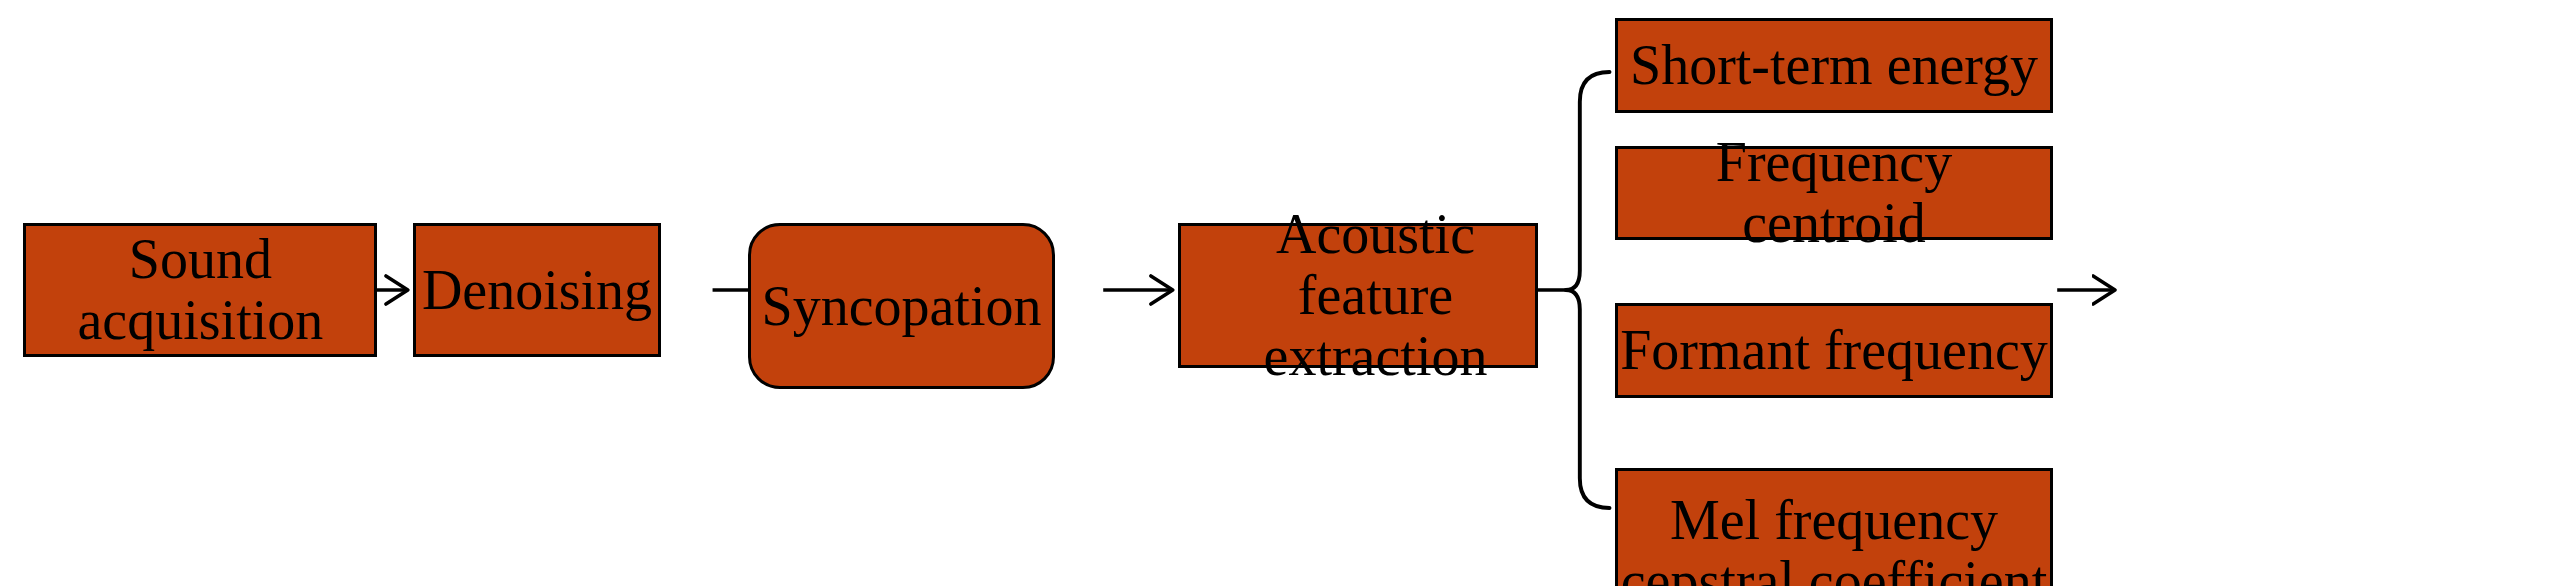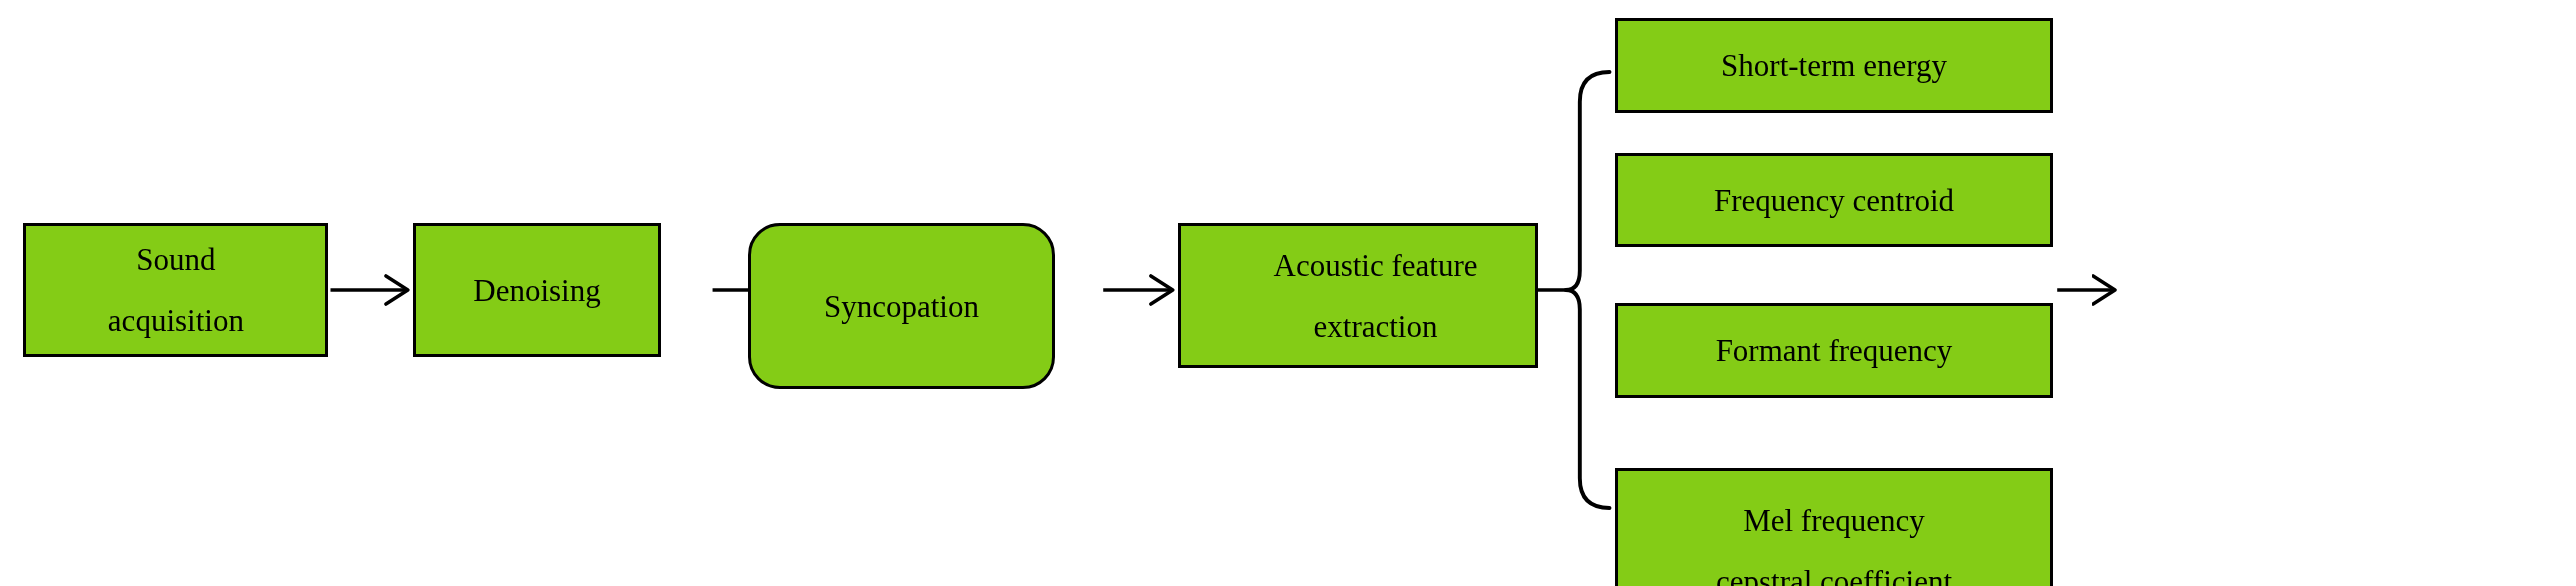--- a/index.html
+++ b/index.html
@@ -13,38 +13,38 @@
     height: 587px;
     background: #ffffff;
     font-family: "Liberation Serif", "DejaVu Serif", serif;
     color: #000000;
     overflow: hidden;
   }
   .box {
     position: absolute;
     box-sizing: border-box;
     border: 3.9px solid #000000;
-    background: #84cc16;
+    background: #c2410c;
     display: flex;
     align-items: center;
     justify-content: center;
     text-align: center;
     white-space: pre-line;
-    font-size: 31px;
+    font-size: 56px;
     line-height: 61px;
     z-index: 2;
   }
   
-  .b-sound    { left: 23.4px;   top: 223px; width: 305px; height: 134px; }
+  .b-sound    { left: 23.4px;   top: 223px; width: 354px; height: 134px; }
   .b-denoise  { left: 413px;  top: 223px; width: 248px; height: 134px; }
   .b-syncopa  { left: 748px; top: 223px; width: 307px; height: 166px; border-radius: 32px; }
   .b-acoustic { left: 1178px; top: 223px; width: 360px; height: 145px; padding-left: 35px; }
   
   .b-energy   { left: 1615px; top: 18px;  width: 438px; height: 95px; }
-  .b-centroid { left: 1615px; top: 153px; width: 438px; height: 94px; }
+  .b-centroid { left: 1615px; top: 146px; width: 438px; height: 94px; }
   .b-formant  { left: 1615px; top: 303px; width: 438px; height: 95px; text-align: right; }
   .b-mfcc     { left: 1615px; top: 444px; width: 438px; height: 166px; margin-top: 24px; }
   
   .b-output   { left: 2120px; top: 166px; width: 441px; height: 245px; }
 
   .connector-layer {
     position: absolute;
     left: 0; top: 0;
     width: 2576px;
     height: 587px;

